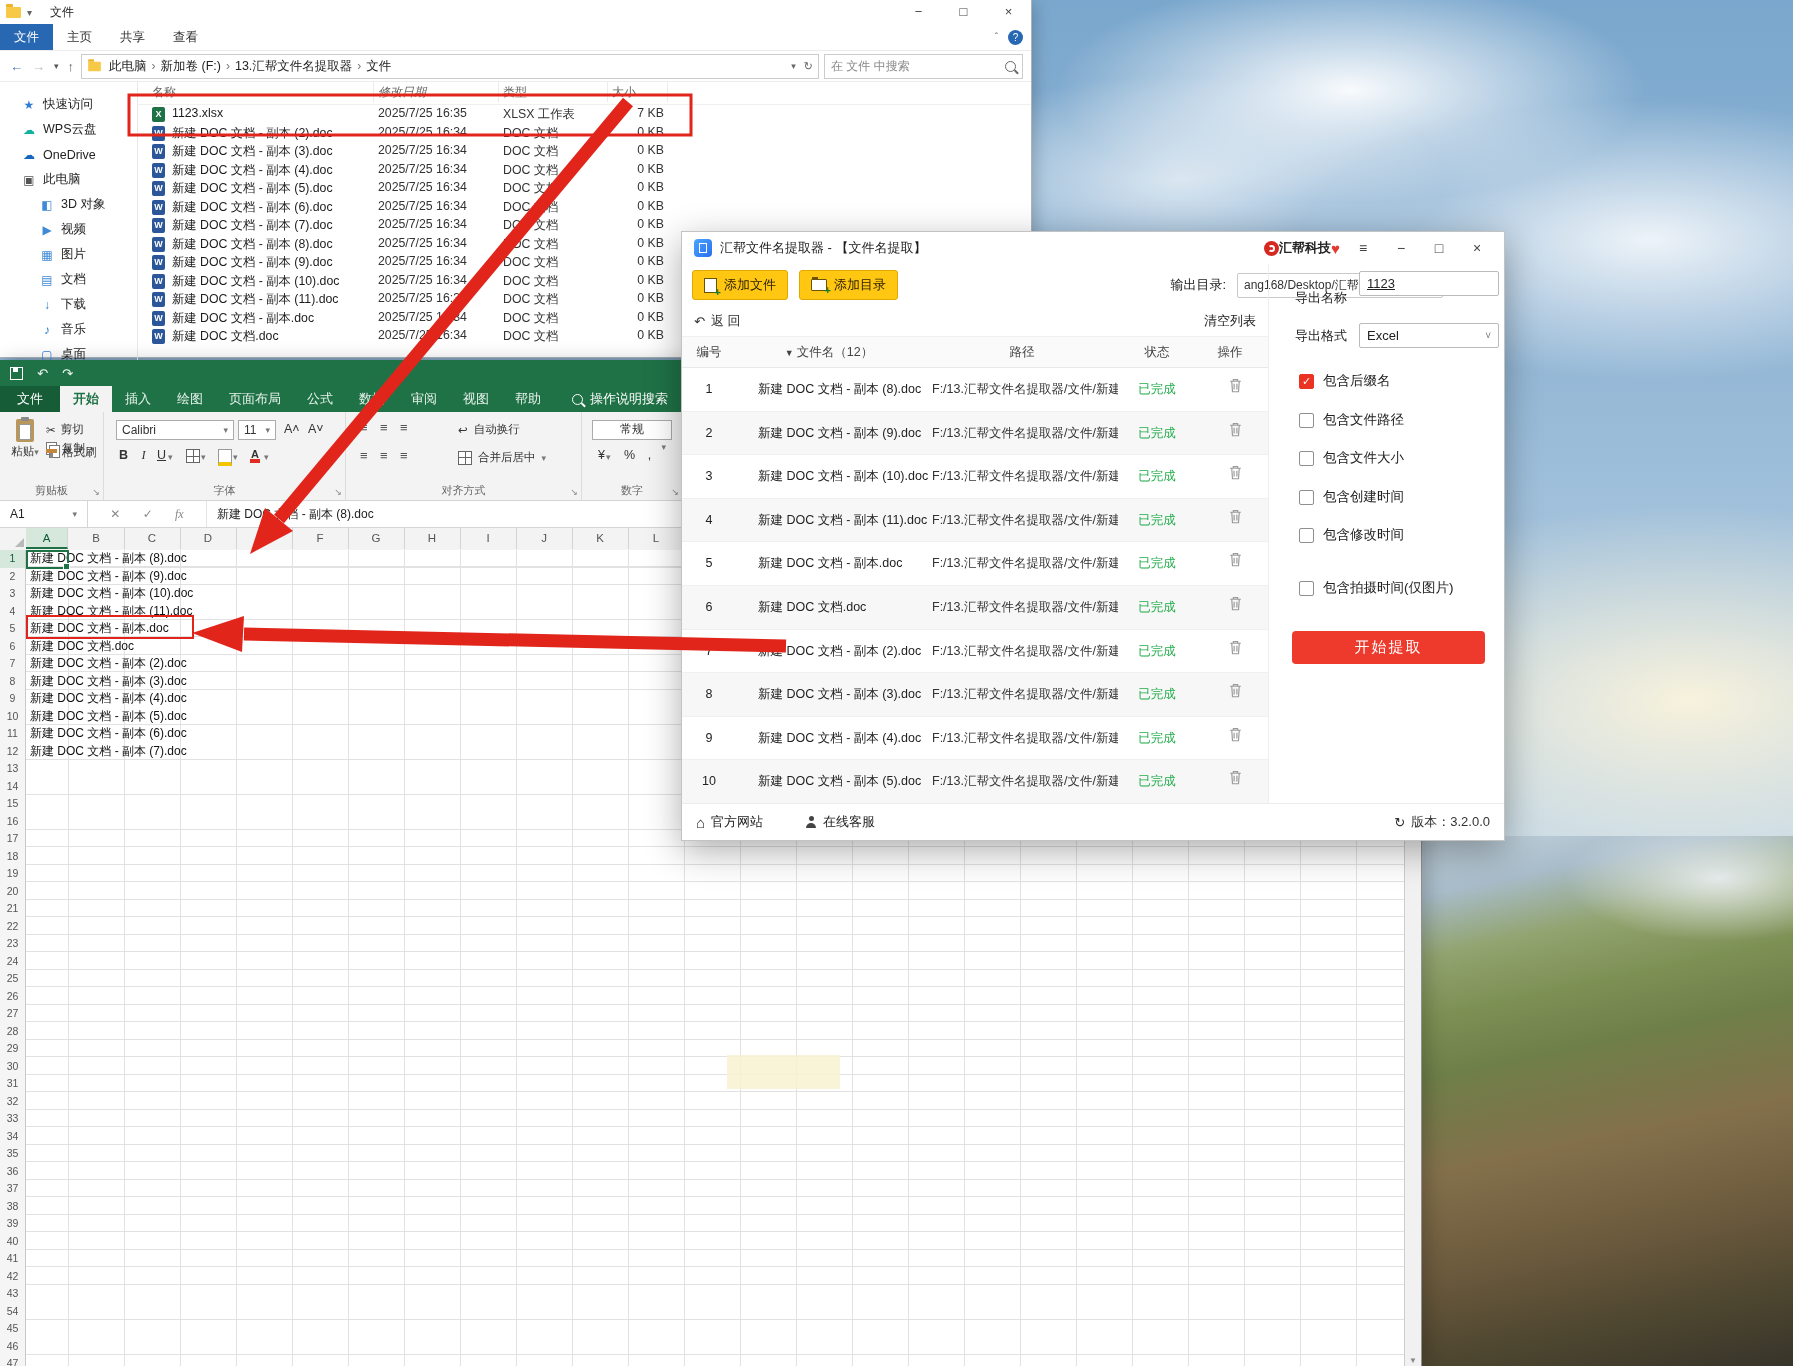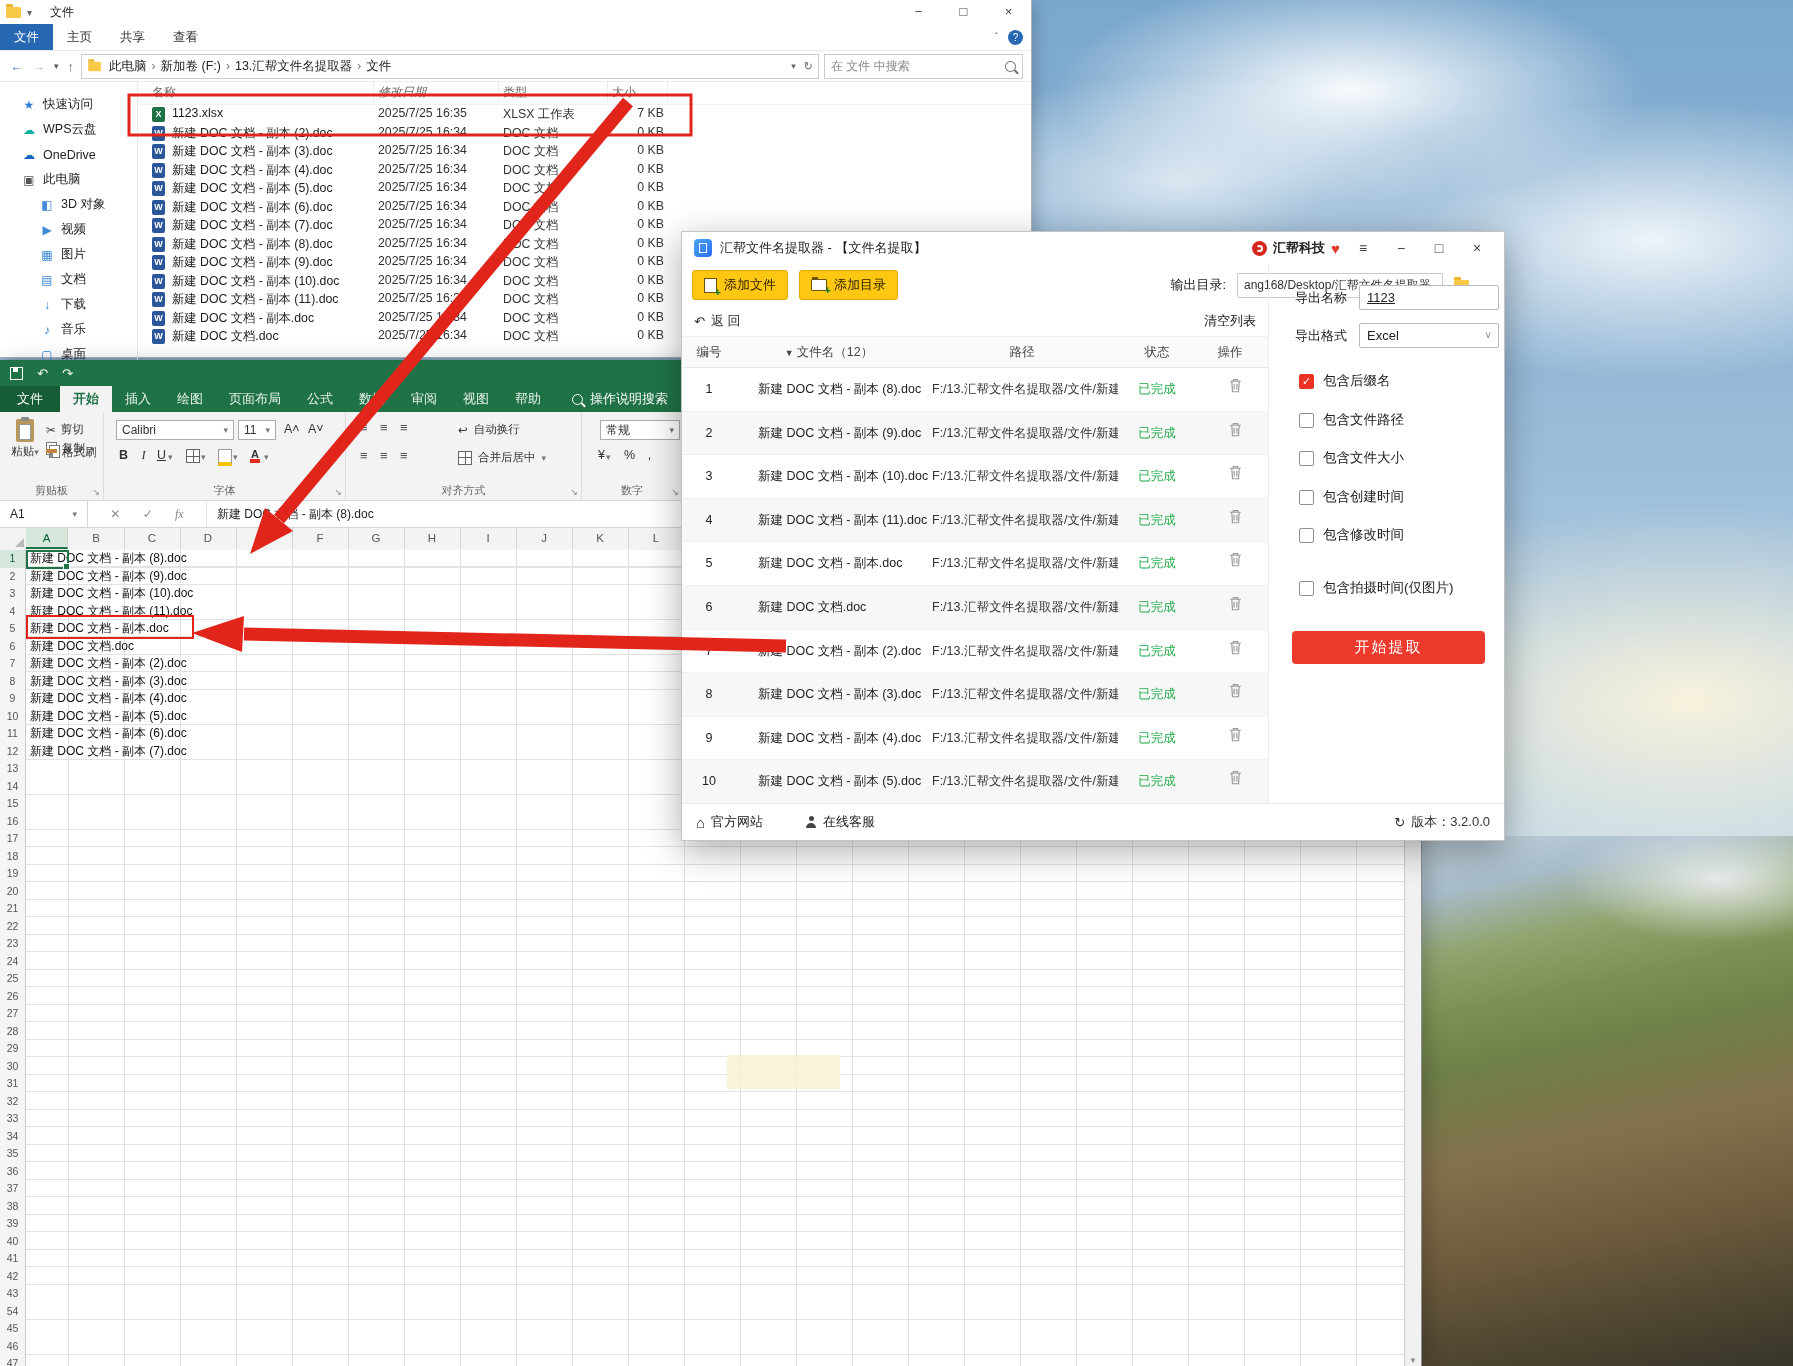--- a/index.html
+++ b/index.html
@@ -136,21 +136,21 @@
   .xl-sel{position:absolute;left:26px;top:0;width:43px;height:19px;border:2px solid #1f7246;box-sizing:border-box;}
   .xl-sel::after{content:"";position:absolute;right:-3px;bottom:-3px;width:5px;height:5px;background:#1f7246;border:1px solid #fff;}
   .xl-vscroll{position:absolute;right:0;top:22px;bottom:0;width:17px;background:#f1f1f1;border-left:1px solid #ccc;box-sizing:border-box;}
   .xl-thumb{position:absolute;left:2px;right:2px;top:20px;height:130px;background:#c6c6c6;border-radius:2px;}
   .xl-vscroll .arr{position:absolute;left:0;right:0;text-align:center;font-size:8px;color:#888;}
 
   
   #extractor{left:681px;top:231px;width:824px;height:610px;z-index:30;border:1px solid #c3c3c3;box-shadow:0 10px 34px rgba(0,0,0,.32);font-size:13px;}
   .hb-titlebar{height:32px;display:flex;align-items:center;gap:8px;padding:0 12px;}
   .hb-title{font-size:13px;color:#1c1c1c;}
-  .hb-brand{display:flex;align-items:center;gap:6px;font-weight:bold;color:#222;}
+  .hb-brand{display:flex;align-items:center;font-weight:bold;color:#222;}
   .hb-heart{color:#e23c30;font-size:15px;}
   .hb-winbtn{width:30px;text-align:center;color:#444;font-size:14px;}
   .hb-toolbar{height:42px;display:flex;align-items:center;gap:11px;padding:0 10px;}
   .hb-ybtn{height:28px;background:#ffc712;border:1px solid #dfa900;border-radius:3px;display:flex;align-items:center;gap:7px;padding:0 11px;font-size:13px;color:#2e2300;}
   .hb-outlabel{margin-left:auto;color:#222;}
   .hb-outinput{width:206px;height:25px;border:1px solid #c9c9c9;border-radius:2px;display:flex;align-items:center;padding:0 6px;font-size:12px;color:#333;overflow:hidden;box-sizing:border-box;}
   .hb-subbar{height:30px;display:flex;align-items:center;padding:0 12px;width:586px;box-sizing:border-box;}
   .hb-back{display:flex;align-items:center;gap:6px;color:#333;}
   .hb-clear{margin-left:auto;color:#222;}
   .hb-table{position:absolute;left:0;top:104px;width:586px;bottom:36px;border-top:1px solid #f0f0f0;overflow:hidden;}
@@ -468,21 +468,21 @@
         <span class="alnico" style="position:absolute;left:54px;top:36px;">≡</span>
         <div class="minirow" style="left:112px;top:37px;gap:6px;">
             <span class="ico-borders"></span>
             <span>合并后居中</span>
             <span class="dd9">▾</span>
           </div>
         <div class="grp-label">对齐方式</div>
         <div class="launcher">↘</div>
       </div>
       <div class="grp" style="left:582px;width:100px;border-right:none;">
-        <div class="combo" style="left:18px;top:8px;width:80px;">
+        <div class="combo" style="left:10px;top:8px;width:80px;flex-direction:column;">
             <span>常规</span>
             <span class="dd">▾</span>
           </div>
         <span class="fmtbtn" style="position:absolute;left:12px;top:36px;">¥</span>
         <span class="dd9" style="position:absolute;left:24px;top:40px;">▾</span>
         <span class="fmtbtn" style="position:absolute;left:40px;top:36px;">%</span>
         <span class="fmtbtn" style="position:absolute;left:60px;top:36px;">,</span>
         <div class="grp-label">数字</div>
         <div class="launcher">↘</div>
       </div>
@@ -725,21 +725,21 @@
             <span class="hb-cell hb-path">F:/13.汇帮文件名提取器/文件/新建...</span>
             <span class="hb-cell hb-status">已完成</span>
             <span class="hb-cell hb-del"><svg width="13" height="15" viewBox="0 0 12 14">
                 <path d="M1 3h10M4 3V1.5h4V3M2.5 3l.7 9.8h5.6l.7-9.8M4.7 5.3v5.4M7.3 5.3v5.4" stroke="#9a9a9a" fill="none" stroke-width="1.1"></path>
               </svg></span>
           </div>
         </div>
     </div>
     <div class="hb-side">
       <span class="hb-flabel" style="top:25px;">导出名称</span>
-      <span class="hb-input" style="top:21px;text-decoration:underline;">
+      <span class="hb-input" style="top:7px;text-decoration:underline;">
           <span>1123</span>
         </span>
       <span class="hb-flabel" style="top:63px;">导出格式</span>
       <span class="hb-select" style="top:59px;">
           <span>Excel</span>
           <span class="dd">˅</span>
         </span>
       <div id="hb-opts">
           <div class="hb-opt" style="top:108px;">
             <span class="cb on">✓</span>

